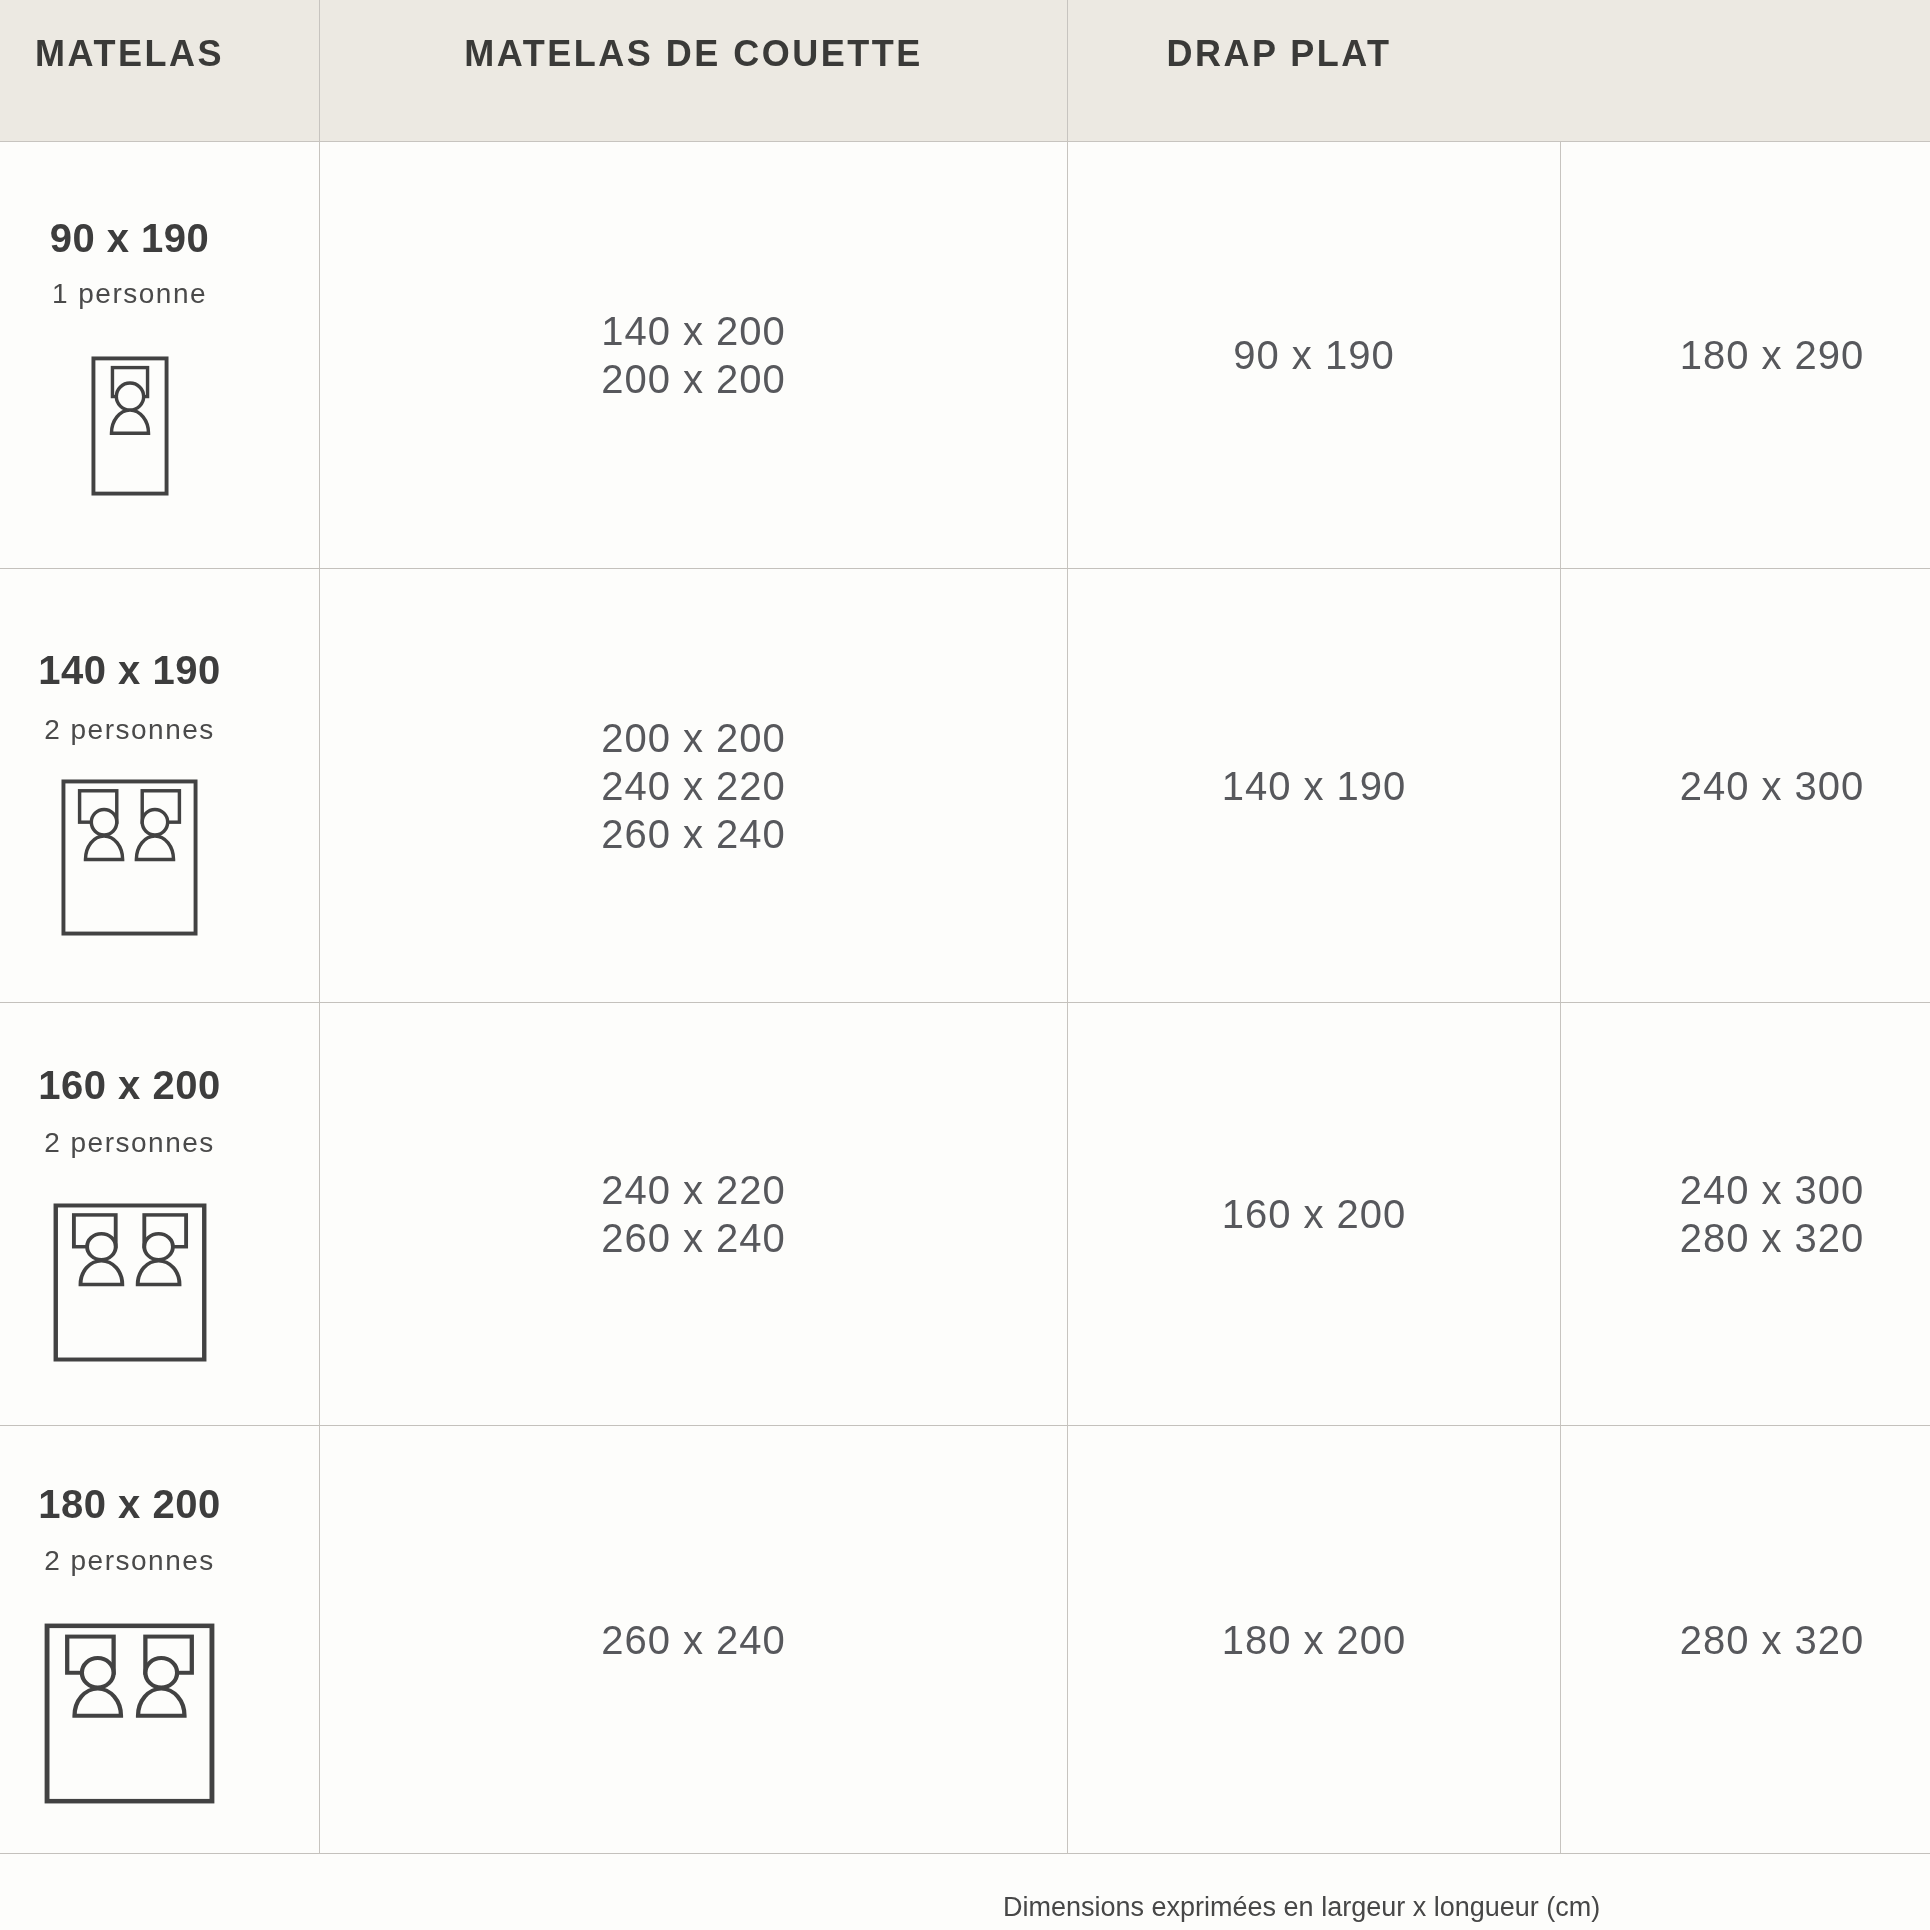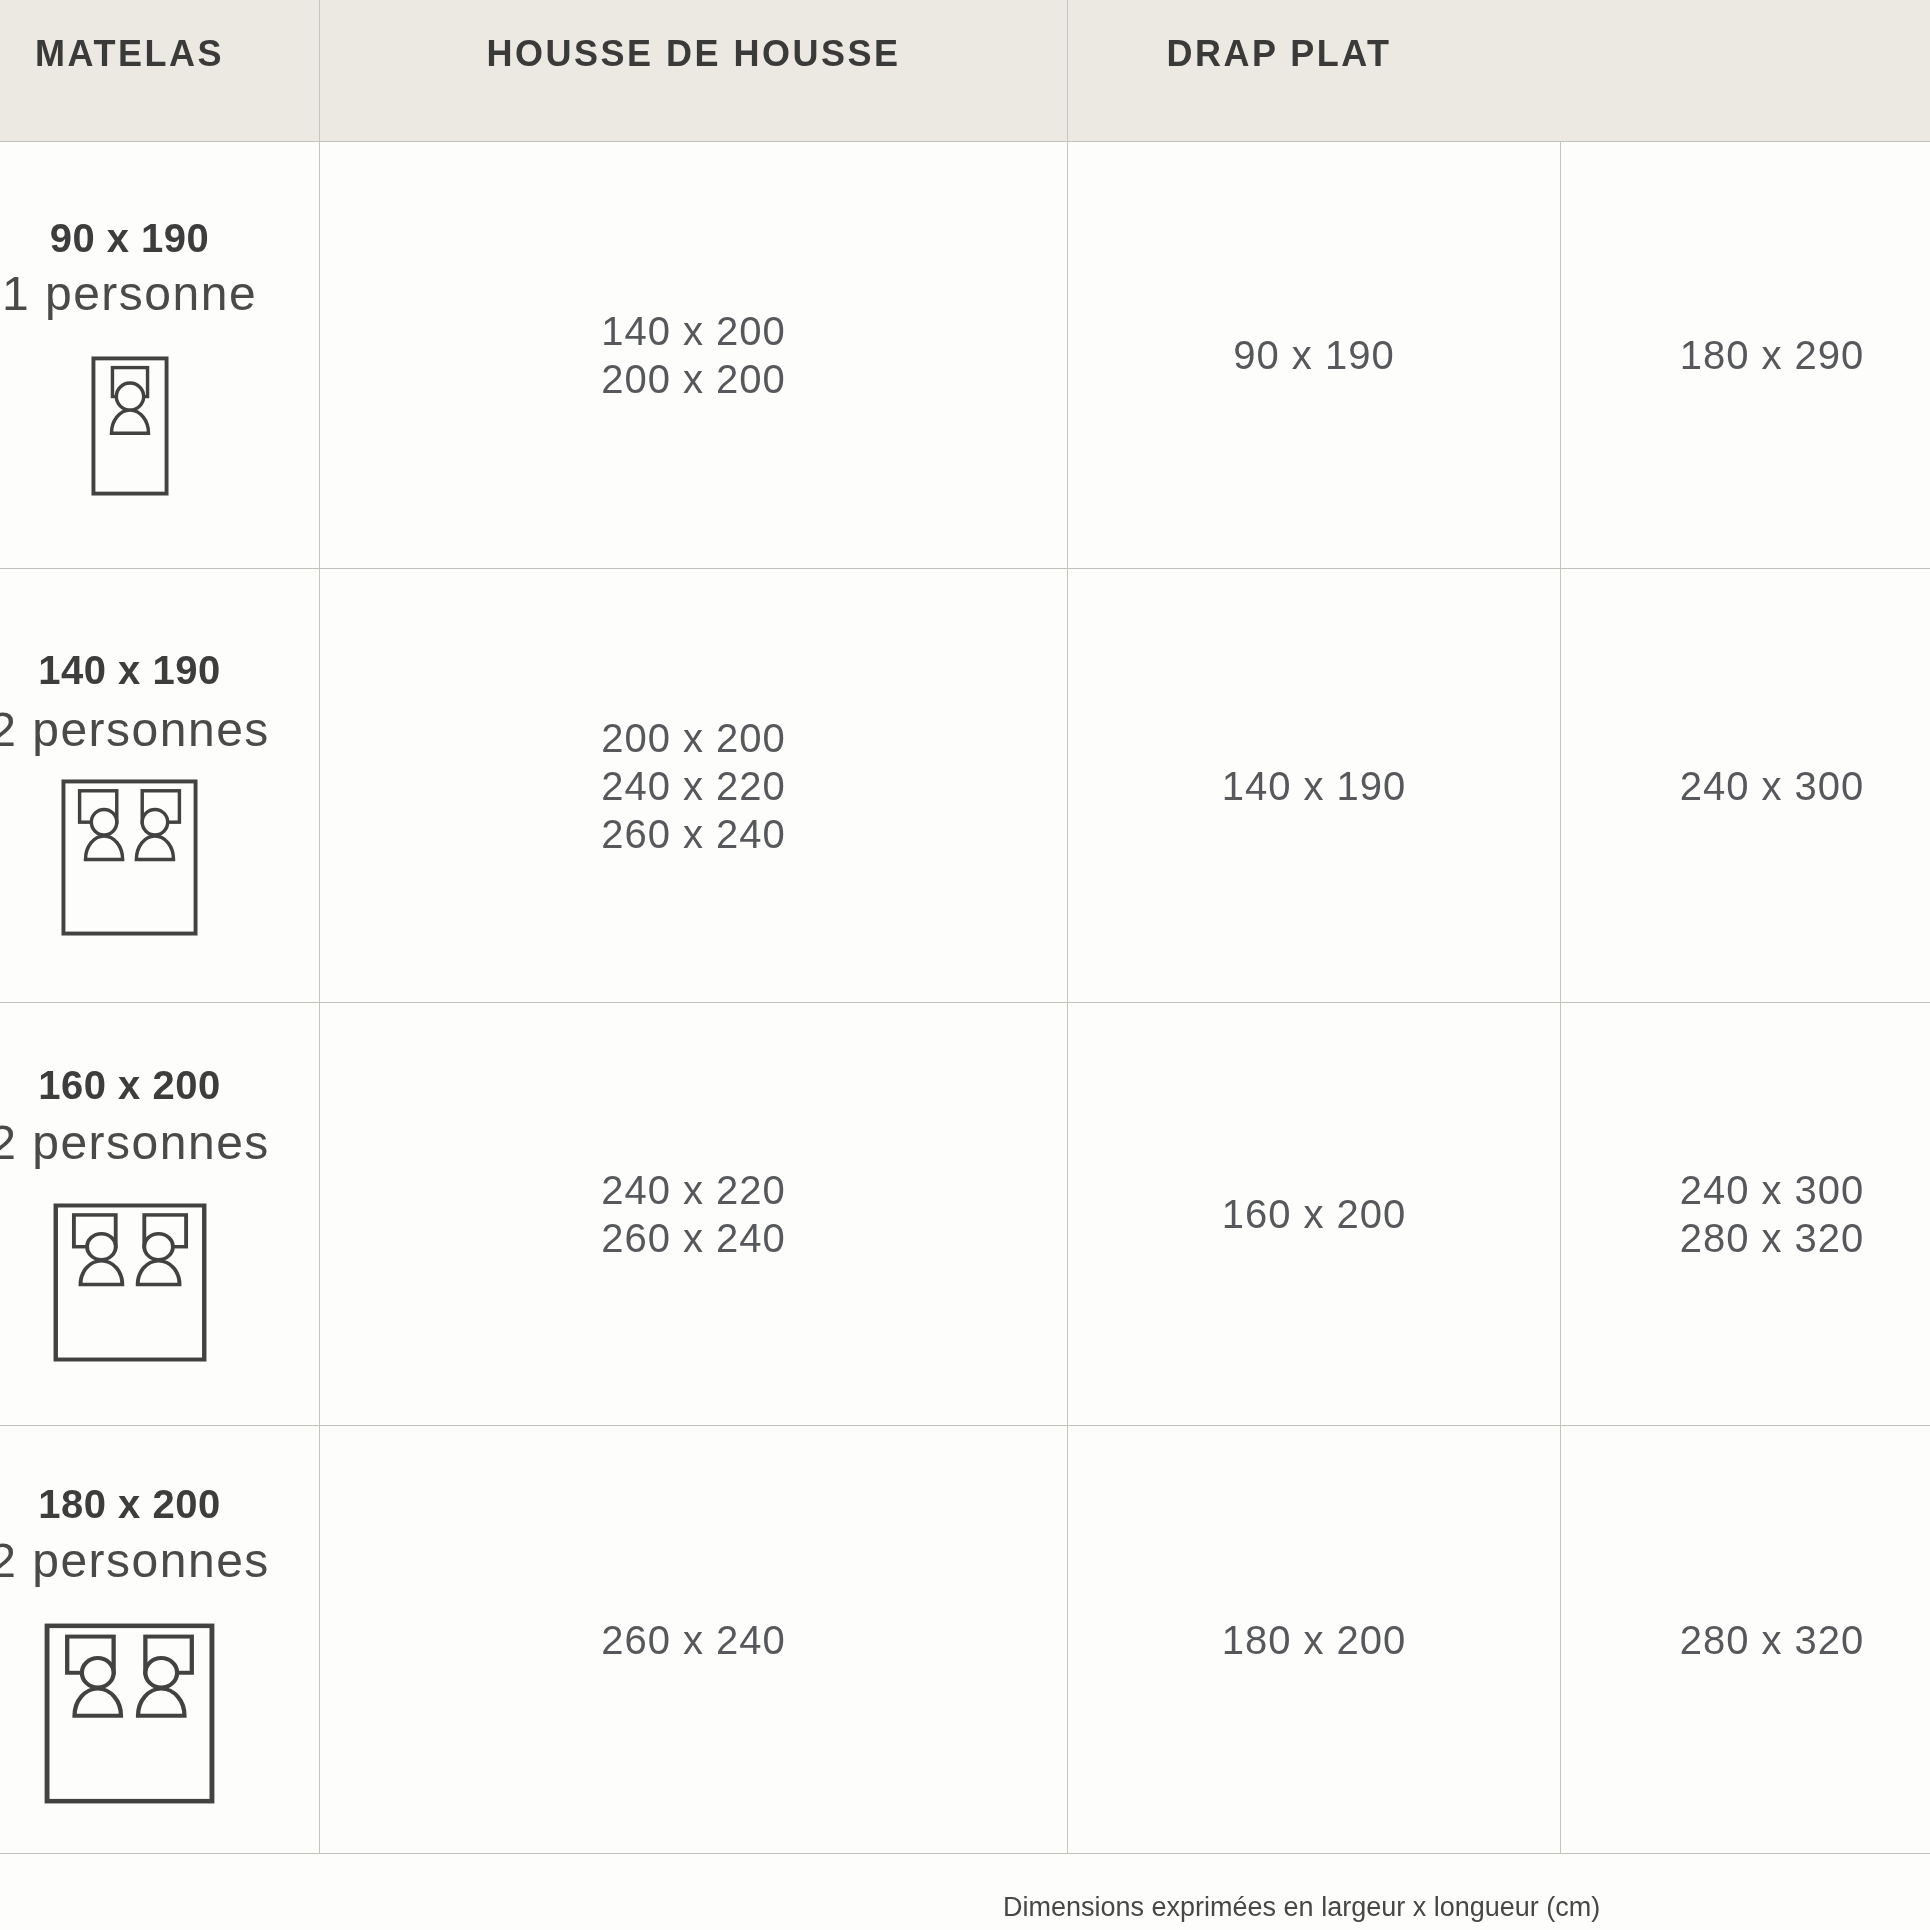--- a/index.html
+++ b/index.html
@@ -60,21 +60,21 @@
   .r3 .c1 { padding-top: 58px; }
   .r4 .c1 { padding-top: 54px; }
   .mat-title {
     font-size: 40px;
     font-weight: 700;
     color: #3D3D3D;
     line-height: 48px;
     letter-spacing: 0.5px;
   }
   .mat-sub {
-    font-size: 48px;
+    font-size: 28px;
     color: #4A4A4A;
     line-height: 48px;
     letter-spacing: 1.5px;
   }
   .r1 .mat-sub { margin-top: 8px; }
   .r2 .mat-sub { margin-top: 12px; }
   .r3 .mat-sub { margin-top: 10px; }
   .r4 .mat-sub { margin-top: 9px; }
   .bed { display: block; }
   .r1 .bed { margin-top: 38px; }
@@ -102,21 +102,21 @@
     white-space: nowrap;
   }
 </style>
 </head>
 <body>
 
 <div class="size-table">
 
   <div class="thead">
     <div class="th col1">MATELAS</div>
-    <div class="th col2">HOUSSE DE HOUSSE</div>
+    <div class="th col2">MATELAS DE COUETTE</div>
     <div class="th col4">DRAP PLAT</div>
   </div>
 
   <div class="row r1">
     <div class="cell c1 col1">
       <div class="mat-title">90 x 190</div>
       <div class="mat-sub">1 personne</div>
       <svg class="bed" width="78" height="140" viewBox="0 0 80 145" fill="none" preserveAspectRatio="none">
         <rect x="2.5" y="2.5" width="75" height="140" stroke="#424242" stroke-width="4"></rect>
         <rect x="22" y="12" width="36" height="30" stroke="#424242" stroke-width="3.5"></rect>

